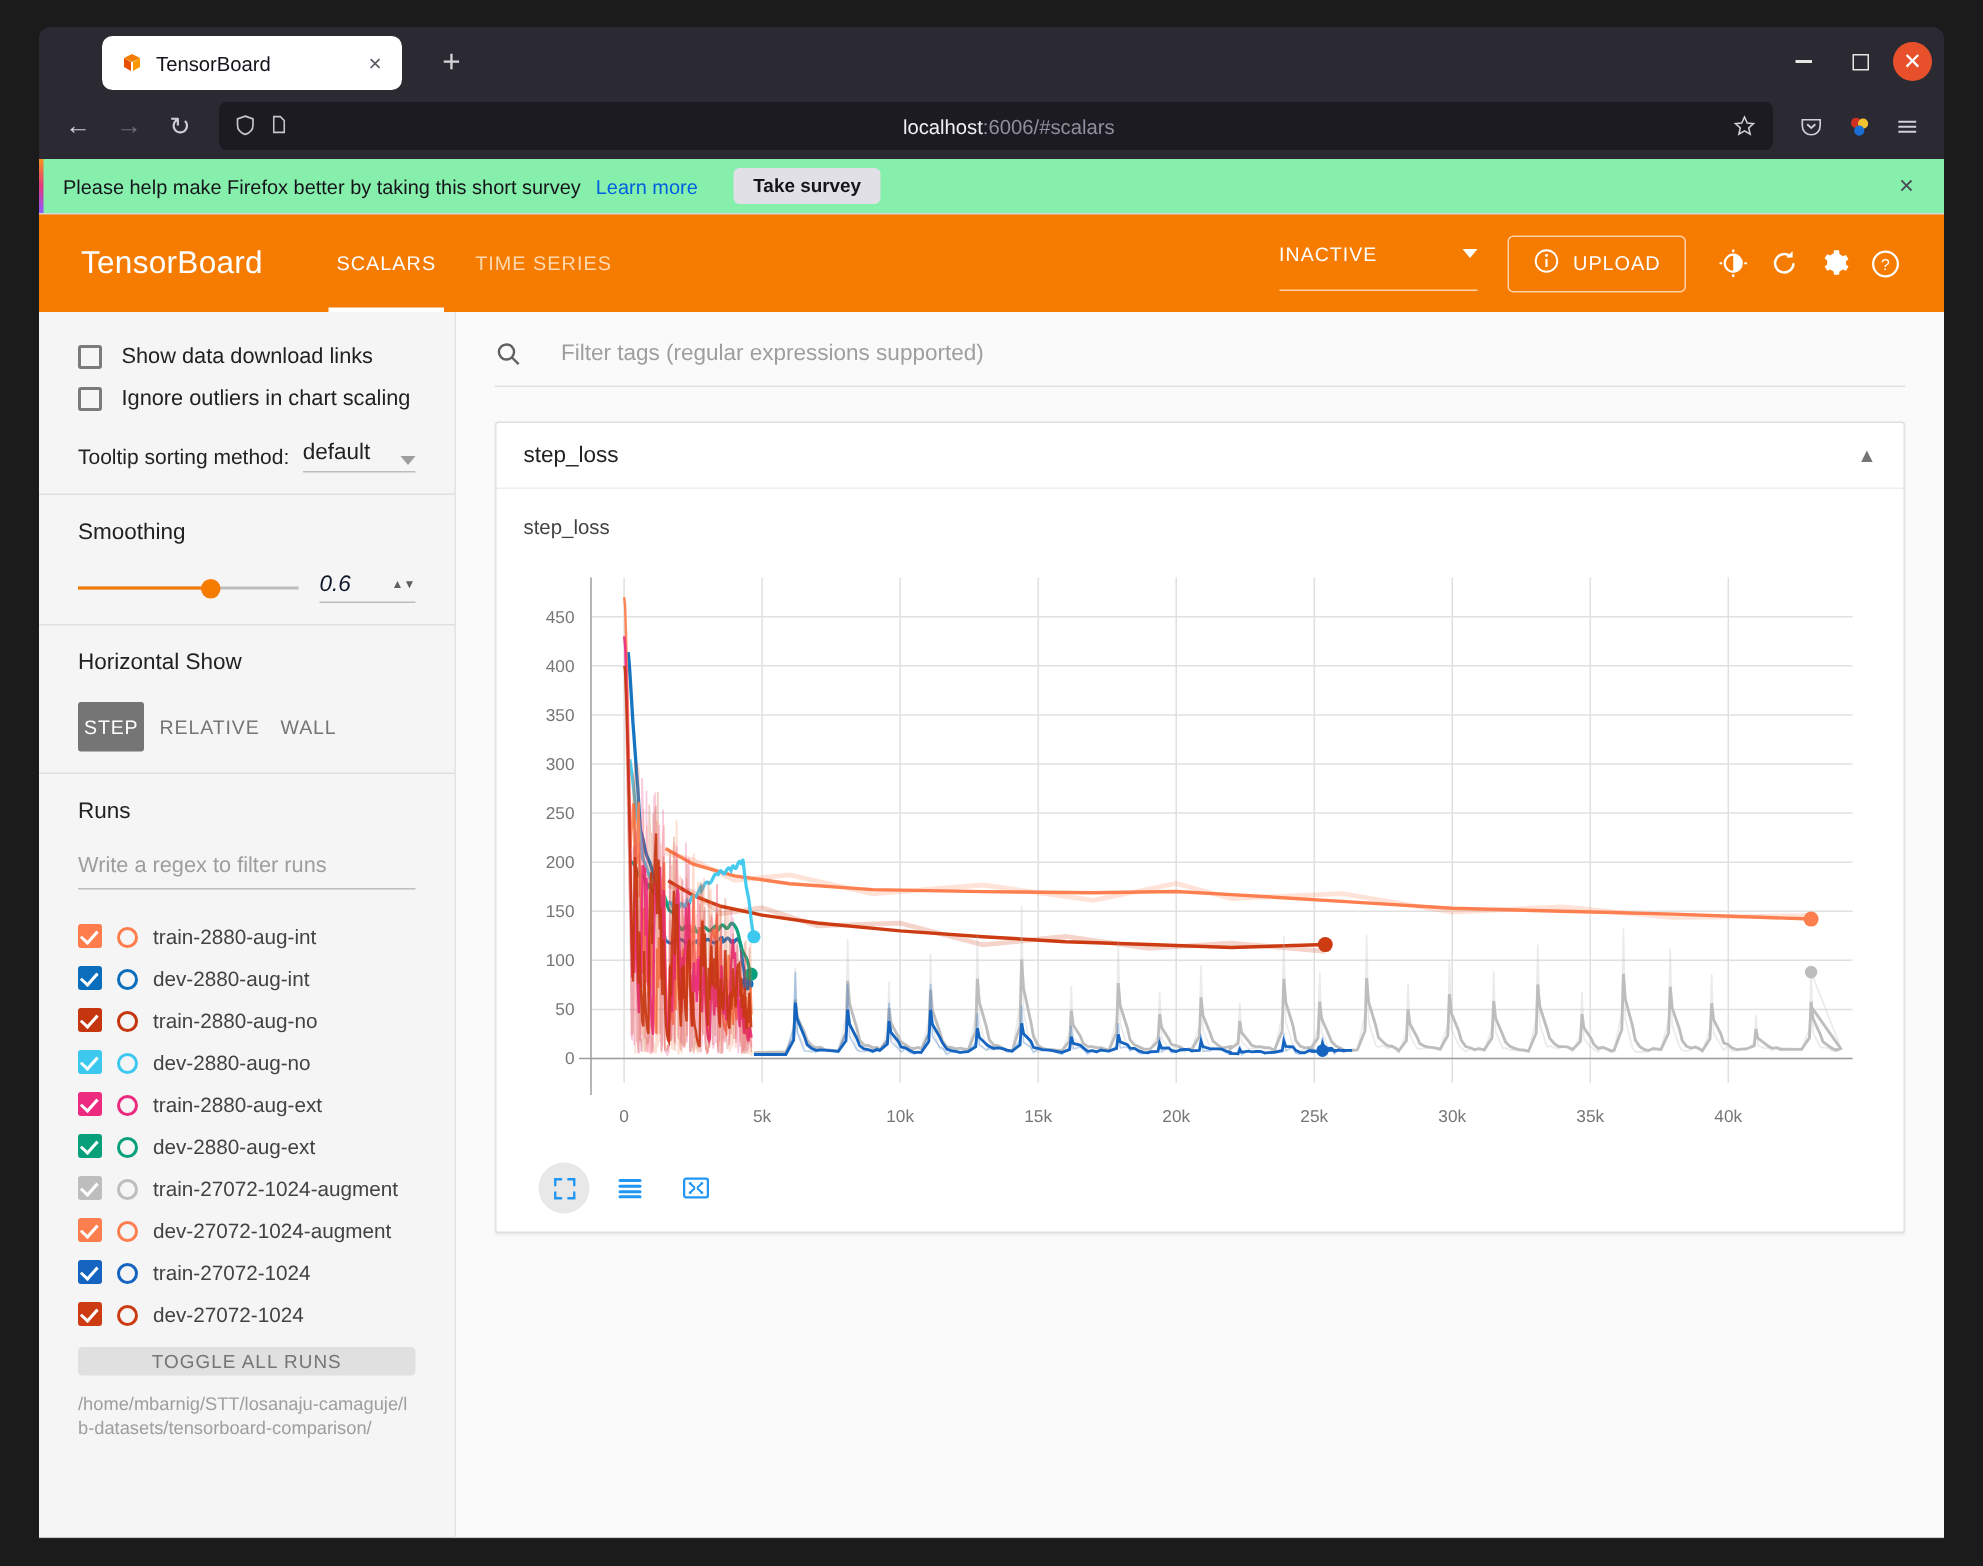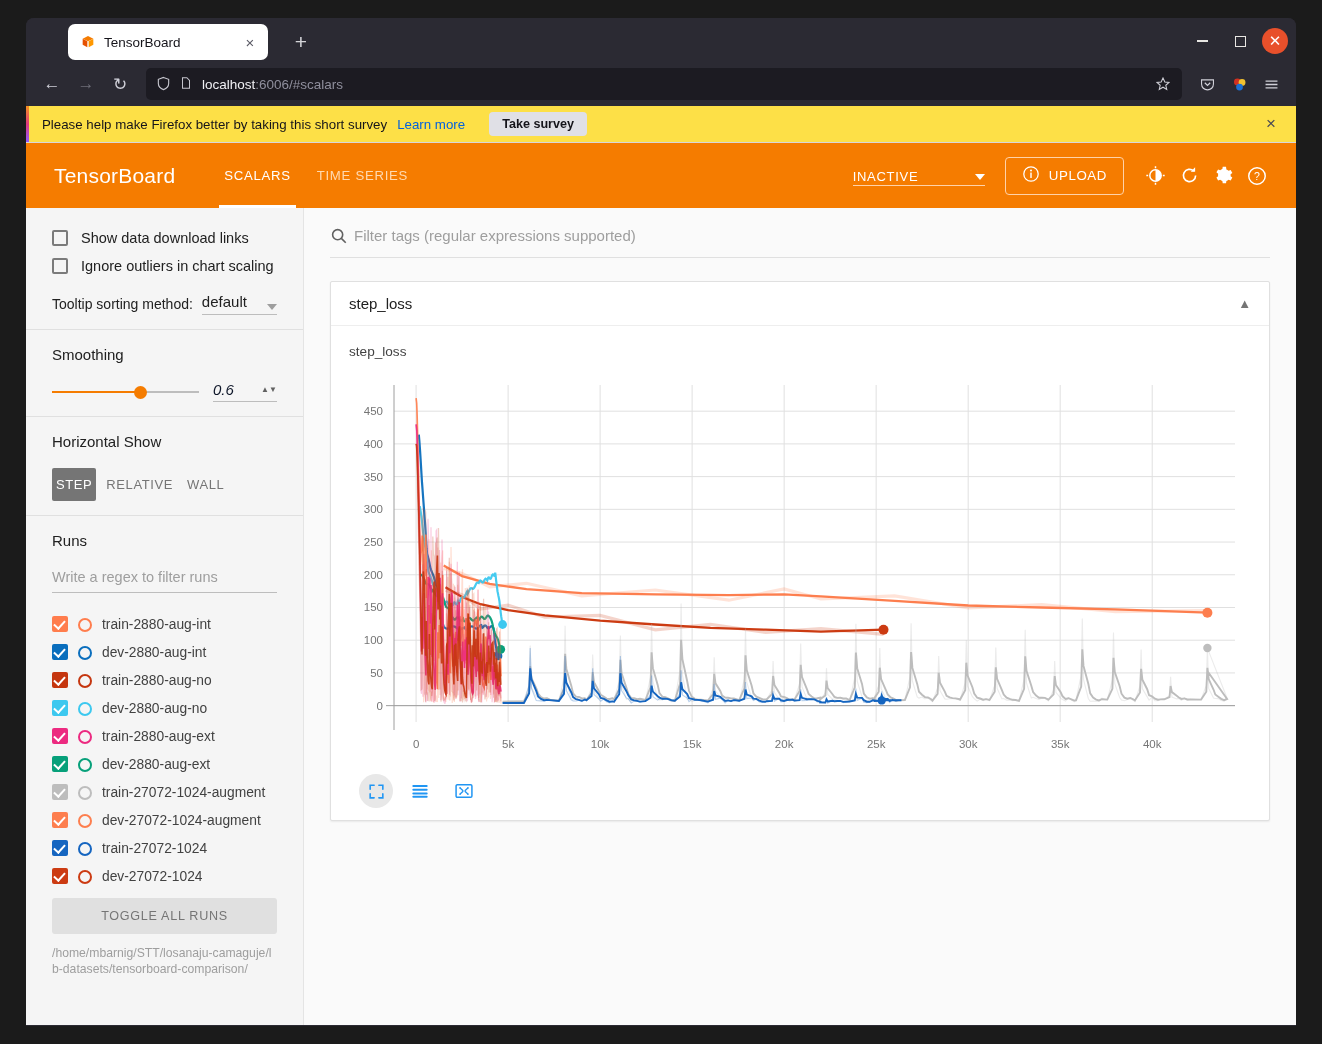--- a/index.html
+++ b/index.html
@@ -48,28 +48,28 @@
 
   
   #navbar { height:44px; background:#2b2a33; display:flex; align-items:center; padding:0 10px; gap:2px; }
   .navicon { width:32px; height:32px; display:flex; align-items:center; justify-content:center; color:#cfcfd8; font-size:17px; }
   .navicon.dim { color:#6e6e78; }
   #urlbar {
     flex:1; height:32px; margin:0 8px; background:#1c1b22; border-radius:5px;
     display:flex; align-items:center; padding:0 6px 0 10px; gap:7px;
   }
   #urlbar .shield, #urlbar .page { width:16px; height:16px; flex:0 0 16px; color:#c5c5cd; }
-  #urlbar .urltext { flex:1; font-size:13.5px; color:#8f8f9d; white-space:nowrap; }
+  #urlbar .urltext { flex:1; font-size:13.5px; color:#8f8f9d; white-space:nowrap;text-align:center; }
   #urlbar .urltext b { color:#f0f0f4; font-weight:400; }
   #urlbar .star { width:26px; height:26px; display:flex; align-items:center; justify-content:center; color:#d0d0d8; }
   .extbtn { width:30px; height:30px; display:flex; align-items:center; justify-content:center; }
 
   
   #notifbar {
-    height:37px; background:#fde047; display:flex; align-items:center;
+    height:37px; background:#86efac; display:flex; align-items:center;
     padding:0 12px 0 16px; gap:10px; border-bottom:1px solid #d7d7db;
     position:relative;
   }
   #notifbar .leftstripe {
     position:absolute; left:0; top:0; bottom:0; width:3px;
     background:linear-gradient(#f7921e,#e0397e,#9059ff);
   }
   #notifbar .ntext { font-size:13.3px; color:#15141a; }
   #notifbar .nlink { font-size:13.3px; color:#0060df; }
   #notifbar .nbtn {
@@ -91,21 +91,21 @@
     color:#ffffff; font-size:13.2px; letter-spacing:.7px; height:65px;
     display:flex; align-items:center; padding:0 13px; position:relative;
   }
   .tbtab.inactive { color:#ffd9b0; }
   .tbtab.active::after {
     content:""; position:absolute; left:8px; right:8px; bottom:0; height:3px; background:#fff;
   }
   #tbspacer { flex:1; }
   #runselect {
     display:flex; align-items:center; gap:10px; width:132px;
-    border-bottom:1px solid #ffd2a8; padding-bottom:1px; margin-right:20px; margin-top:4px;
+    border-bottom:1px solid #ffd2a8; padding-bottom:16px; margin-right:20px; margin-top:4px;
   }
   #runselect .lbl { flex:1; color:#fff; font-size:13px; letter-spacing:.7px; }
   #runselect .caret { width:0;height:0;border-left:5px solid transparent;border-right:5px solid transparent;border-top:6px solid #fff; }
   #uploadbtn {
     border:1px solid #ffd2a8; border-radius:4px; height:38px; padding:0 16px;
     display:flex; align-items:center; gap:9px; color:#fff; font-size:13.3px; letter-spacing:.6px;
     margin-right:14px;
   }
   .hicon { width:34px; height:34px; display:flex; align-items:center; justify-content:center; color:#fff; }
 
@@ -150,29 +150,29 @@
   .runrow { display:flex; align-items:flex-end; gap:10px; height:28px; }
   .runcb { width:16px; height:16px; border-radius:2px; flex:0 0 16px; position:relative; }
   .runcb::after {
     content:""; position:absolute; left:4px; top:2px; width:5px; height:9px;
     border:solid #fff; border-width:0 2px 2px 0; transform:rotate(42deg);
   }
   .runcircle { width:14px; height:14px; border-radius:50%; border:2px solid #000; flex:0 0 14px; }
   .runlabel { font-size:13.8px; color:#424242; white-space:nowrap; }
 
   #togglebtn {
-    margin-top:14px; width:100%; background:#e0e0e0; border-radius:3px; height:36px;
+    margin-top:14px; width:100%; background:#e0e0e0; border-radius:3px; height:19px;
     display:flex; align-items:center; justify-content:center;
     font-size:12.6px; letter-spacing:.7px; color:#757575;
   }
   #logdir { margin-top:11px; font-size:12.2px; color:#9e9e9e; line-height:16px; word-break:break-all; }
 
   
   #searchrow {
-    display:flex; align-items:center; gap:6px; height:50px;
+    display:flex; align-items:center; gap:26px; height:50px;
     border-bottom:1px solid #e0e0e0; padding-top:6px;
   }
   #searchrow .sicon { width:18px; height:18px; color:#757575; }
   #searchrow .sph { font-size:15px; color:#9e9e9e; }
 
   #card {
     margin-top:23px; background:#fff; border:1px solid #e0e0e0; border-radius:2px;
     box-shadow:0 1px 2px rgba(0,0,0,.07);
   }
   #cardhead {

